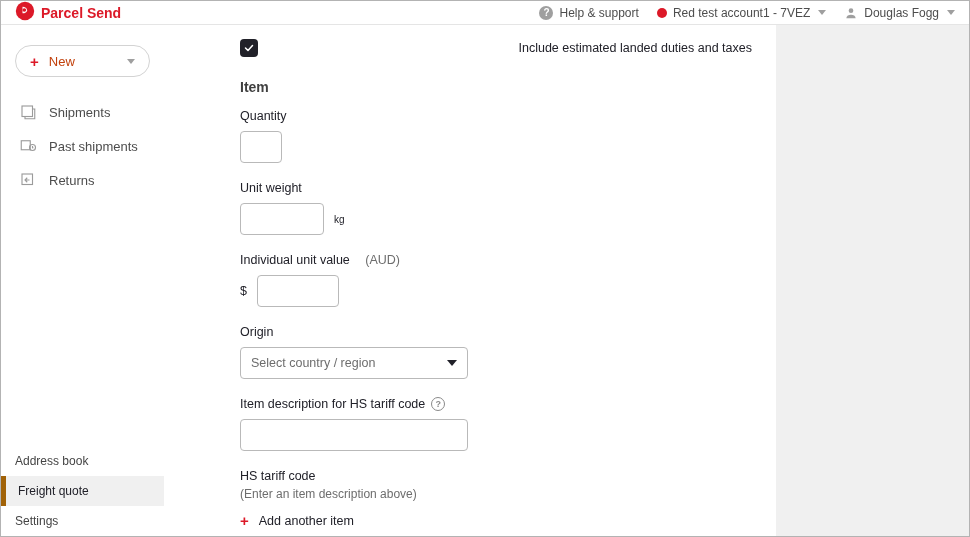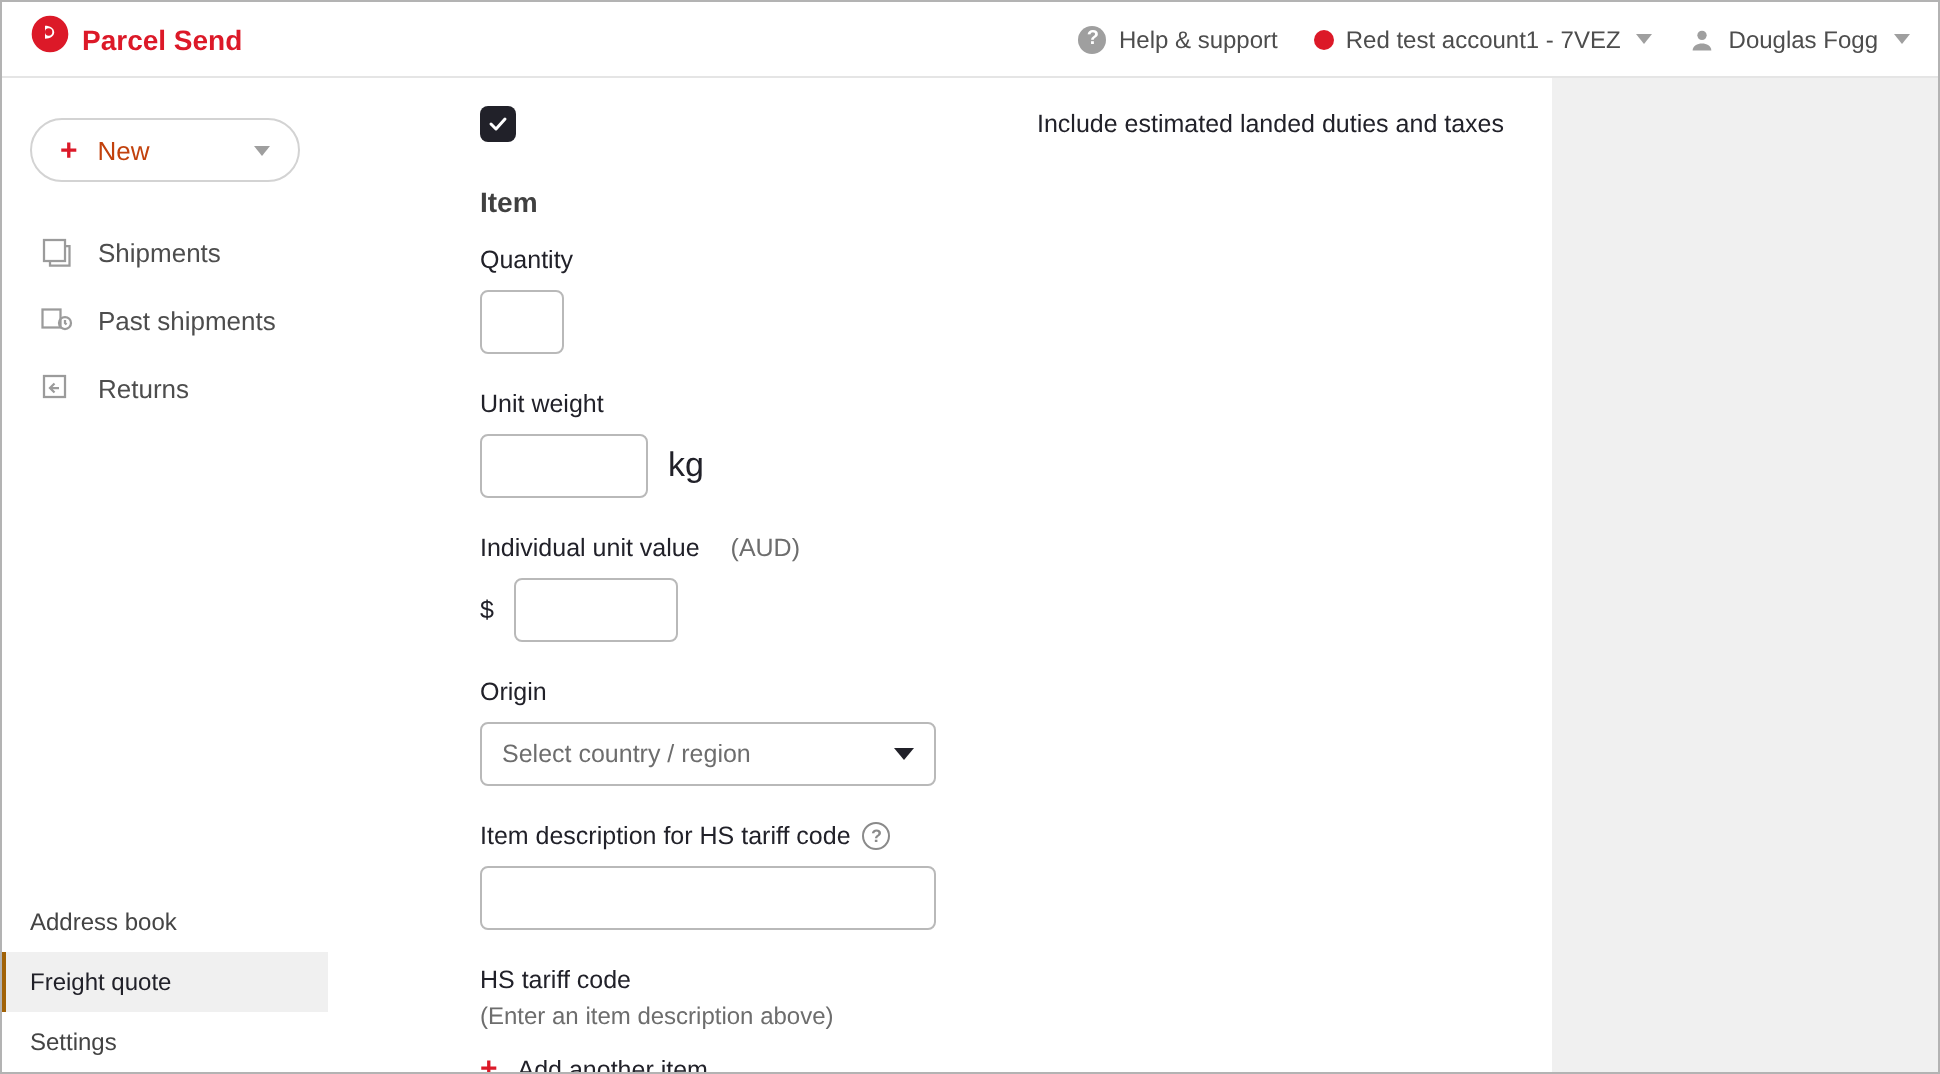--- a/index.html
+++ b/index.html
@@ -1,20 +1,20 @@
 <!DOCTYPE html>
 <html><head>
 <meta charset="utf-8">
 <style>
   * { box-sizing: border-box; margin: 0; padding: 0; }
   html, body { width: 970px; height: 537px; font-family: -apple-system, BlinkMacSystemFont, "Segoe UI", Helvetica, Arial, sans-serif; background: #fff; color: #212129; }
   .frame { width: 970px; height: 537px; border: 1px solid #b3b3b3; display: flex; flex-direction: column; overflow: hidden; }
 
   
-  .header { height: 38px; border-bottom: 1px solid #e5e5e5; display: flex; align-items: center; padding: 0 14px; }
+  .header { height: 24px; border-bottom: 1px solid #e5e5e5; display: flex; align-items: center; padding: 0 14px; }
   .brand { display: flex; align-items: center; gap: 6px; }
   .brand-name { color: #dc1928; font-weight: 600; font-size: 14px; }
   .header-spacer { flex: 1; }
   .header-item { display: flex; align-items: center; gap: 6px; font-size: 12px; color: #4d4d4d; margin-left: 18px; cursor: pointer; }
   .help-icon { width: 14px; height: 14px; border-radius: 50%; background: #9f9f9f; color: #fff; display: flex; align-items: center; justify-content: center; font-size: 10px; font-weight: 700; }
   .red-dot { width: 10px; height: 10px; border-radius: 50%; background: #dc1928; }
   .chevron-down { width: 0; height: 0; border-left: 4px solid transparent; border-right: 4px solid transparent; border-top: 5px solid #9f9f9f; margin-left: 2px; }
   .user-icon { width: 14px; height: 14px; }
 
   
@@ -26,42 +26,42 @@
   .new-left { display: flex; align-items: center; gap: 10px; }
   .plus-red { color: #dc1928; font-weight: 700; font-size: 15px; line-height: 1; }
   .new-label { font-size: 13px; font-weight: 400; color: #c2410c; }
   .nav-list { margin-top: 4px; }
   .nav-item { display: flex; align-items: center; gap: 12px; padding: 8px 18px; color: #4d4d4d; cursor: pointer; }
   .nav-icon { width: 18px; height: 18px; display: flex; align-items: center; justify-content: center; }
   .nav-icon svg { stroke: #9b9b9b; }
   .sidebar-flex { flex: 1; }
   .secondary-nav { font-size: 12px; color: #444; }
   .secondary-item { padding: 8px 14px; cursor: pointer; }
-  .secondary-item.active { background: #f0f0f0; border-left: 2px solid #a16207; padding-left: 12px; font-weight: 500; color: #212129; }
+  .secondary-item.active { background: #f0f0f0; border-left: 5px solid #a16207; padding-left: 12px; font-weight: 500; color: #212129; }
 
   
   .content-wrap { flex: 1; display: flex; background: #f0f0f0; min-height: 0; }
   .form-area { width: 612px; background: #fff; overflow: auto; padding: 0 0 20px 0; }
   .right-grey { flex: 1; background: #f0f0f0; }
   .form-inner { padding: 10px 24px 10px 76px; }
 
   .checkbox-row { display: flex; align-items: center; gap: 10px; margin-top: 4px; justify-content: space-between; }
   .checkbox { width: 18px; height: 18px; border-radius: 4px; background: #212129; display: flex; align-items: center; justify-content: center; cursor: pointer; }
   .checkbox svg { stroke: #fff; }
   .checkbox-label { font-size: 12.5px; color: #212129; }
 
   .section-title { font-size: 14px; font-weight: 700; margin-top: 22px; margin-bottom: 14px; color: #404040; }
   .field-label { font-size: 12.5px; color: #212129; font-weight: 500; display: flex; align-items: center; gap: 6px; margin-top: 13px; }
   .field-label .muted { font-weight: 400; color: #6d6d6d; }
   .field { margin-bottom: 18px; }
 
   .input-qty { width: 42px; height: 32px; border: 1px solid #b9b9b9; border-radius: 4px; margin-top: 8px; padding: 0 8px; font-size: 13px; }
   .input-weight-row { display: flex; align-items: center; gap: 10px; margin-top: 8px; }
   .input-weight { width: 84px; height: 32px; border: 1px solid #b9b9b9; border-radius: 4px; padding: 0 8px; font-size: 13px; }
-  .unit { font-size: 17px; color: #212129; }
+  .unit { font-size: 10px; color: #212129; }
 
   .input-value-row { display: flex; align-items: center; gap: 10px; margin-top: 8px; }
   .currency-symbol { font-size: 12.5px; color: #212129; }
   .input-value { width: 82px; height: 32px; border: 1px solid #b9b9b9; border-radius: 4px; padding: 0 8px; font-size: 13px; }
 
   .select-origin { margin-top: 8px; width: 228px; height: 32px; border: 1px solid #b9b9b9; border-radius: 4px; padding: 0 10px; font-size: 12.5px; color: #6d6d6d; background: #fff; display: flex; align-items: center; justify-content: space-between; cursor: pointer; }
   .dropdown-chevron { width: 0; height: 0; border-left: 5px solid transparent; border-right: 5px solid transparent; border-top: 6px solid #212129; }
 
   .input-desc { margin-top: 8px; width: 228px; height: 32px; border: 1px solid #b9b9b9; border-radius: 4px; padding: 0 10px; font-size: 13px; }
 

